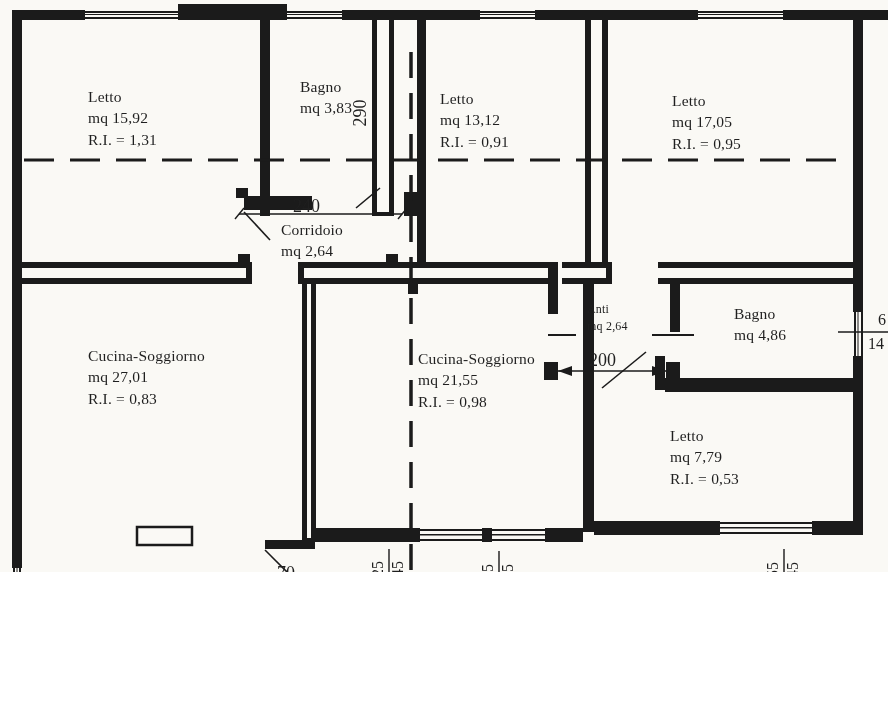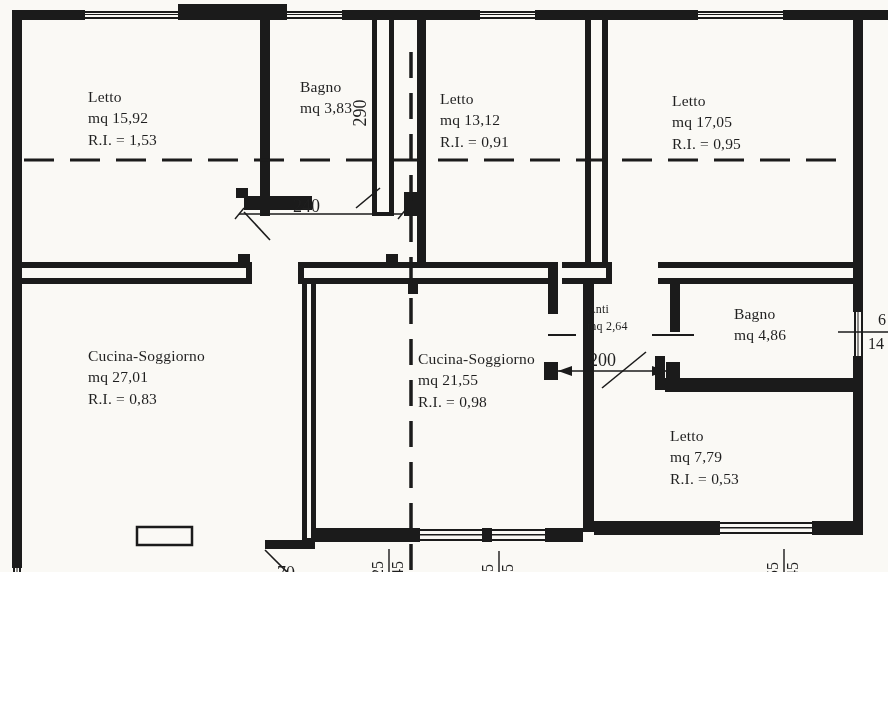--- a/index.html
+++ b/index.html
@@ -198,35 +198,39 @@
       <line x1="645" y1="714" x2="696" y2="714" stroke-width="3"></line>
       <line x1="733" y1="650" x2="739" y2="662" stroke-width="2.2"></line>
       <line x1="741" y1="667" x2="747" y2="679" stroke-width="2.2"></line>
     </g>
     <polygon points="696,707 696,720 724,714" fill="#1b1b1b"></polygon>
   </svg>
 
   <div class="lbl" style="left:88px;top:86px">
     <span>Letto</span>
     <span>mq 15,92</span>
-    <span>R.I. = 1,53</span>
+    <span>R.I. = 1,31</span>
   </div>
   <div class="lbl" style="left:300px;top:76px">
     <span>Bagno</span>
     <span>mq 3,83</span>
   </div>
   <div class="lbl" style="left:440px;top:88px">
     <span>Letto</span>
     <span>mq 13,12</span>
     <span>R.I. = 0,91</span>
   </div>
   <div class="lbl" style="left:672px;top:90px">
     <span>Letto</span>
     <span>mq 17,05</span>
     <span>R.I. = 0,95</span>
+  </div>
+  <div class="lbl" style="left:281px;top:219px">
+    <span>Corridoio</span>
+    <span>mq 2,64</span>
   </div>
   <div class="lbl" style="left:88px;top:345px">
     <span>Cucina-Soggiorno</span>
     <span>mq 27,01</span>
     <span>R.I. = 0,83</span>
   </div>
   <div class="lbl" style="left:418px;top:348px">
     <span>Cucina-Soggiorno</span>
     <span>mq 21,55</span>
     <span>R.I. = 0,98</span>

